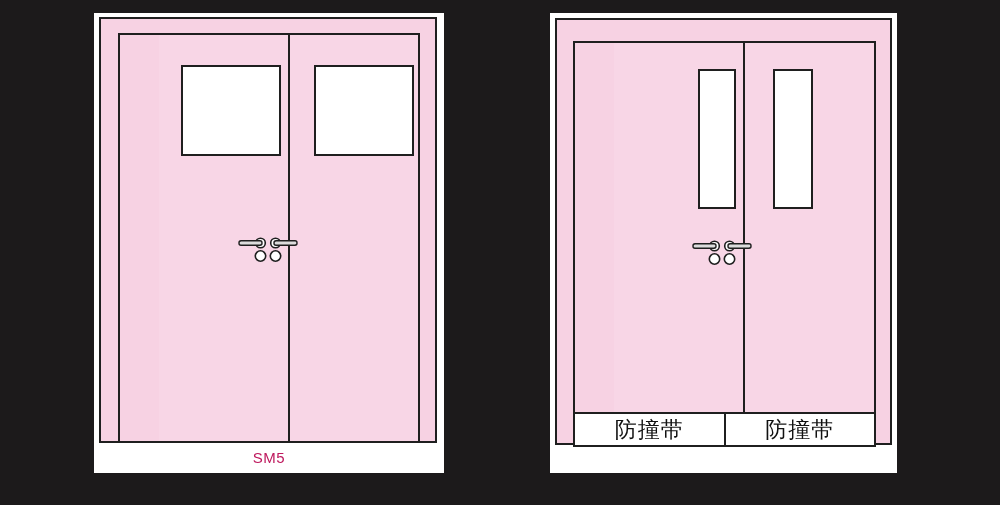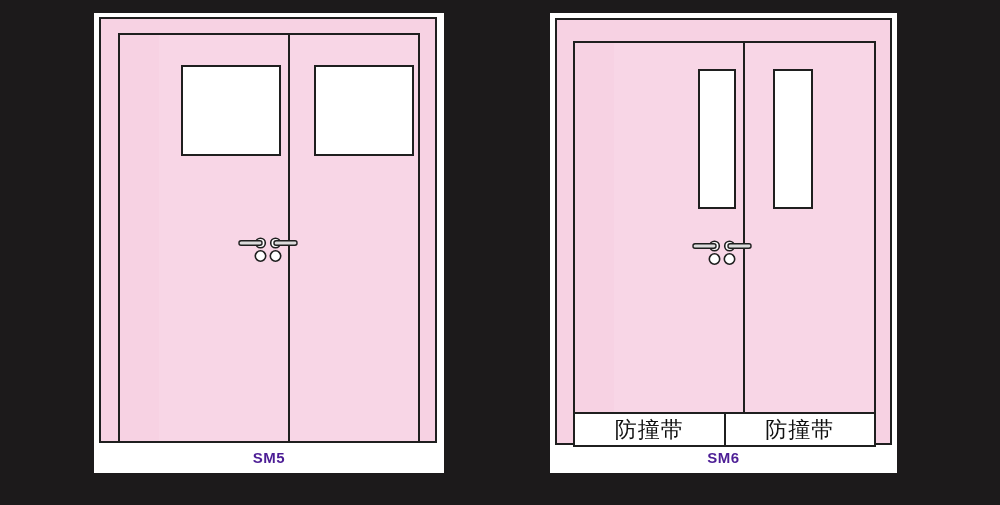--- a/index.html
+++ b/index.html
@@ -60,24 +60,24 @@
     letter-spacing: 1px;
     color: #111111;
   }
   .band-divider { width: 2px; background: #1f1f1f; }
   .caption {
     position: absolute;
     left: 0; right: 0; bottom: 2px;
     height: 26px;
     line-height: 26px;
     text-align: center;
-    font-weight: bold;
+    font-weight: normal;
     font-size: 15px;
     letter-spacing: 0.5px;
-    color: #4c1d95;
+    color: #be185d;
   }
 </style>
 </head>
 <body>
 
 <div class="stage">
 
   <figure class="door-figure" style="left:94px; top:13px; width:350px; height:460px;">
 
     <div class="frame" style="left:5px; top:4px; width:338px; height:426px;">
@@ -140,16 +140,15 @@
         <circle cx="7.5" cy="0" r="4.8"></circle>
         <circle cx="-7.5" cy="13" r="5.2"></circle>
         <circle cx="7.5" cy="13" r="5.2"></circle>
       </g>
       <g fill="#dcdcdc" stroke="#1f1f1f" stroke-width="1.4">
         <rect x="-29" y="-2.2" width="23" height="4.4" rx="2"></rect>
         <rect x="6" y="-2.2" width="23" height="4.4" rx="2"></rect>
       </g>
     </svg>
 
-    <figcaption class="caption">SM6</figcaption>
   </figure>
 
 </div>
 
 </body></html>

